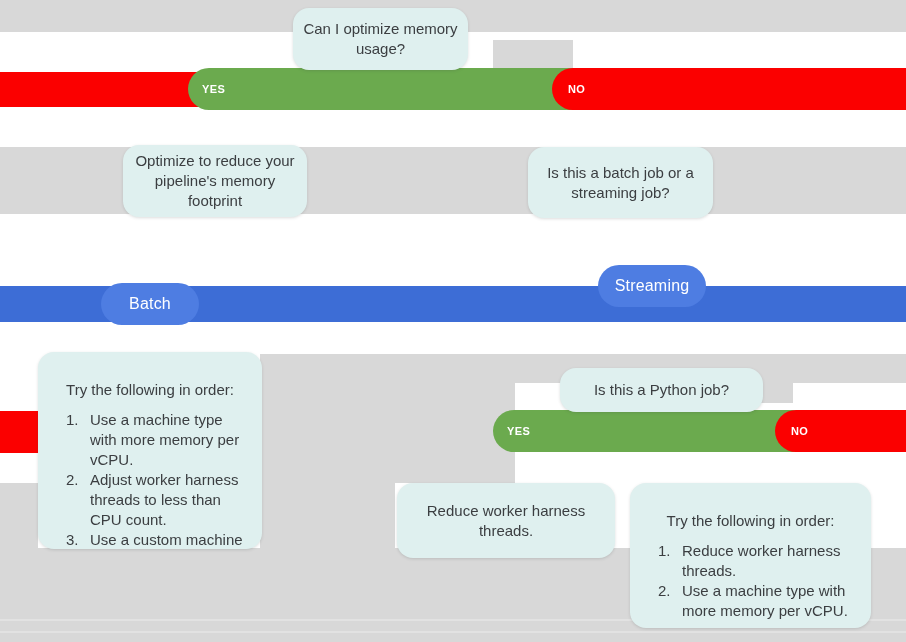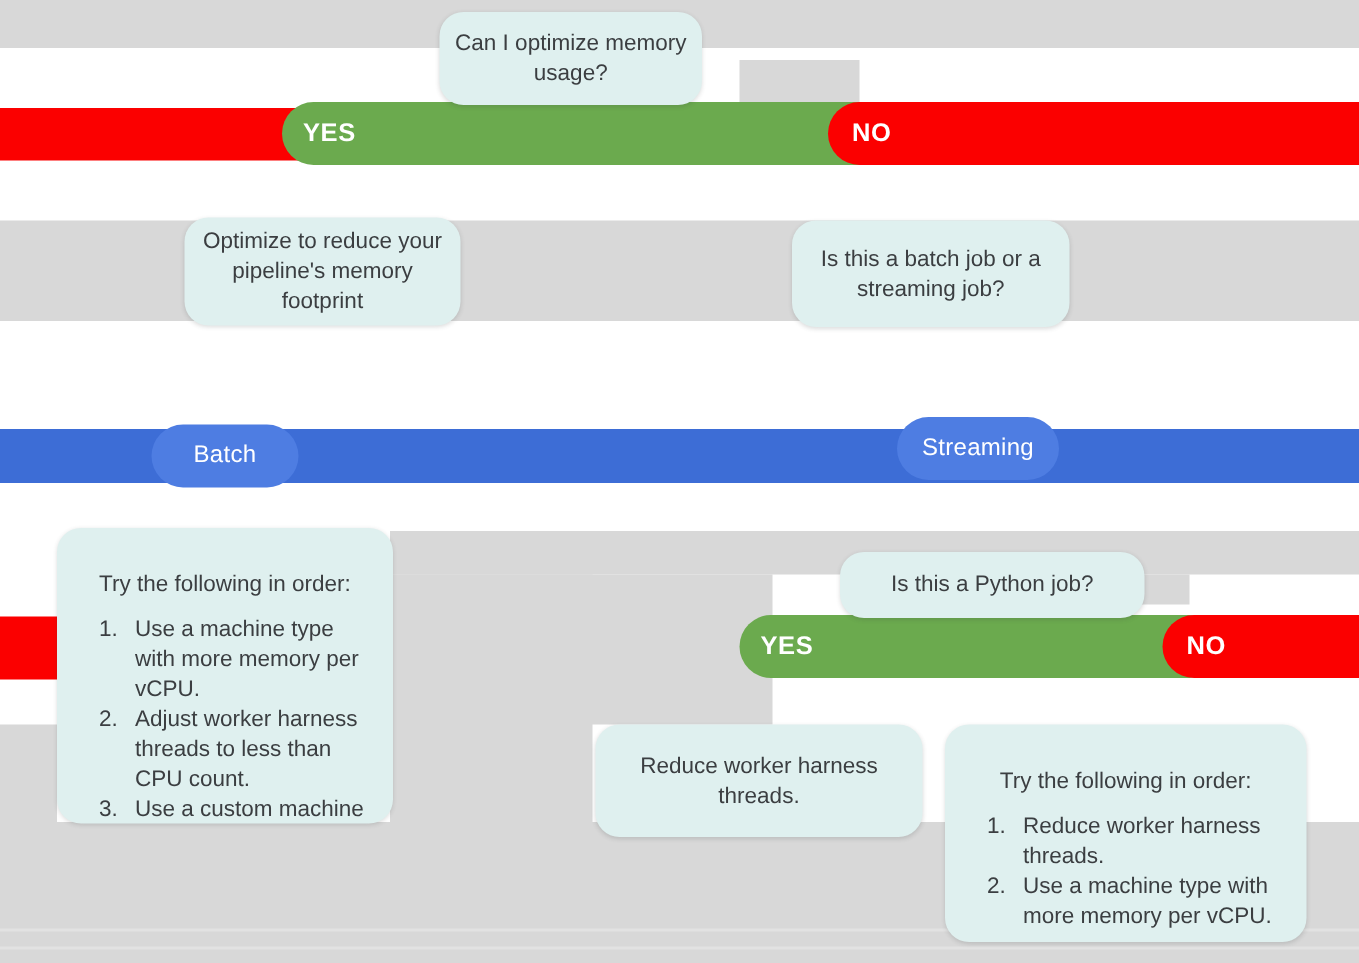--- a/index.html
+++ b/index.html
@@ -9,21 +9,21 @@
   }
   .abs{position:absolute;}
   .connector{background:#d8d8d8;}
   .seam{background:#e2e2e2;}
   
   .ribbon-red{background:#fb0000;}
   .ribbon-green{background:#6baa4e;}
   .ribbon-blue{background:#3d6dd6;}
   .pill{border-radius:21px;display:flex;align-items:center;}
   .pill-left-round{border-radius:21px 0 0 21px;}
-  .pill-label{color:#ffffff;font-size:17px;font-weight:bold;letter-spacing:.4px;}
+  .pill-label{color:#ffffff;font-size:11px;font-weight:bold;letter-spacing:.4px;}
   .pad-l14{padding-left:14px;}
   .pad-l16{padding-left:16px;}
   .blue-pill{background:#4e7de2;justify-content:center;}
   .blue-pill .pill-label{font-size:16px;font-weight:500;letter-spacing:.2px;}
   
   .node{
     background:#dff0ef;border-radius:16px;box-shadow:0 1px 3px rgba(60,64,67,.18);
     font-size:15px;line-height:20px;font-weight:500;
   }
   .node-center{display:flex;align-items:center;justify-content:center;text-align:center;padding:0 10px;box-sizing:border-box;}
@@ -55,21 +55,21 @@
     <span class="pill-label">YES</span>
   </div>
   <div class="abs pill pill-left-round ribbon-red pad-l16" style="left:552px;top:68px;width:354px;height:42px;">
     <span class="pill-label">NO</span>
   </div>
 
   <div class="abs ribbon-blue" style="left:0;top:286px;width:906px;height:36px;"></div>
   <div class="abs pill blue-pill" style="left:101px;top:283px;width:98px;height:42px;">
     <span class="pill-label">Batch</span>
   </div>
-  <div class="abs pill blue-pill" style="left:598px;top:278px;width:108px;height:42px;text-align:center;">
+  <div class="abs pill blue-pill" style="left:598px;top:265px;width:108px;height:42px;text-align:center;">
     <span class="pill-label">Streaming</span>
   </div>
 
   <div class="abs ribbon-red" style="left:0;top:411px;width:38px;height:42px;"></div>
   <div class="abs pill ribbon-green pad-l14" style="left:493px;top:410px;width:307px;height:42px;">
     <span class="pill-label">YES</span>
   </div>
   <div class="abs pill pill-left-round ribbon-red pad-l16" style="left:775px;top:410px;width:131px;height:42px;">
     <span class="pill-label">NO</span>
   </div>

